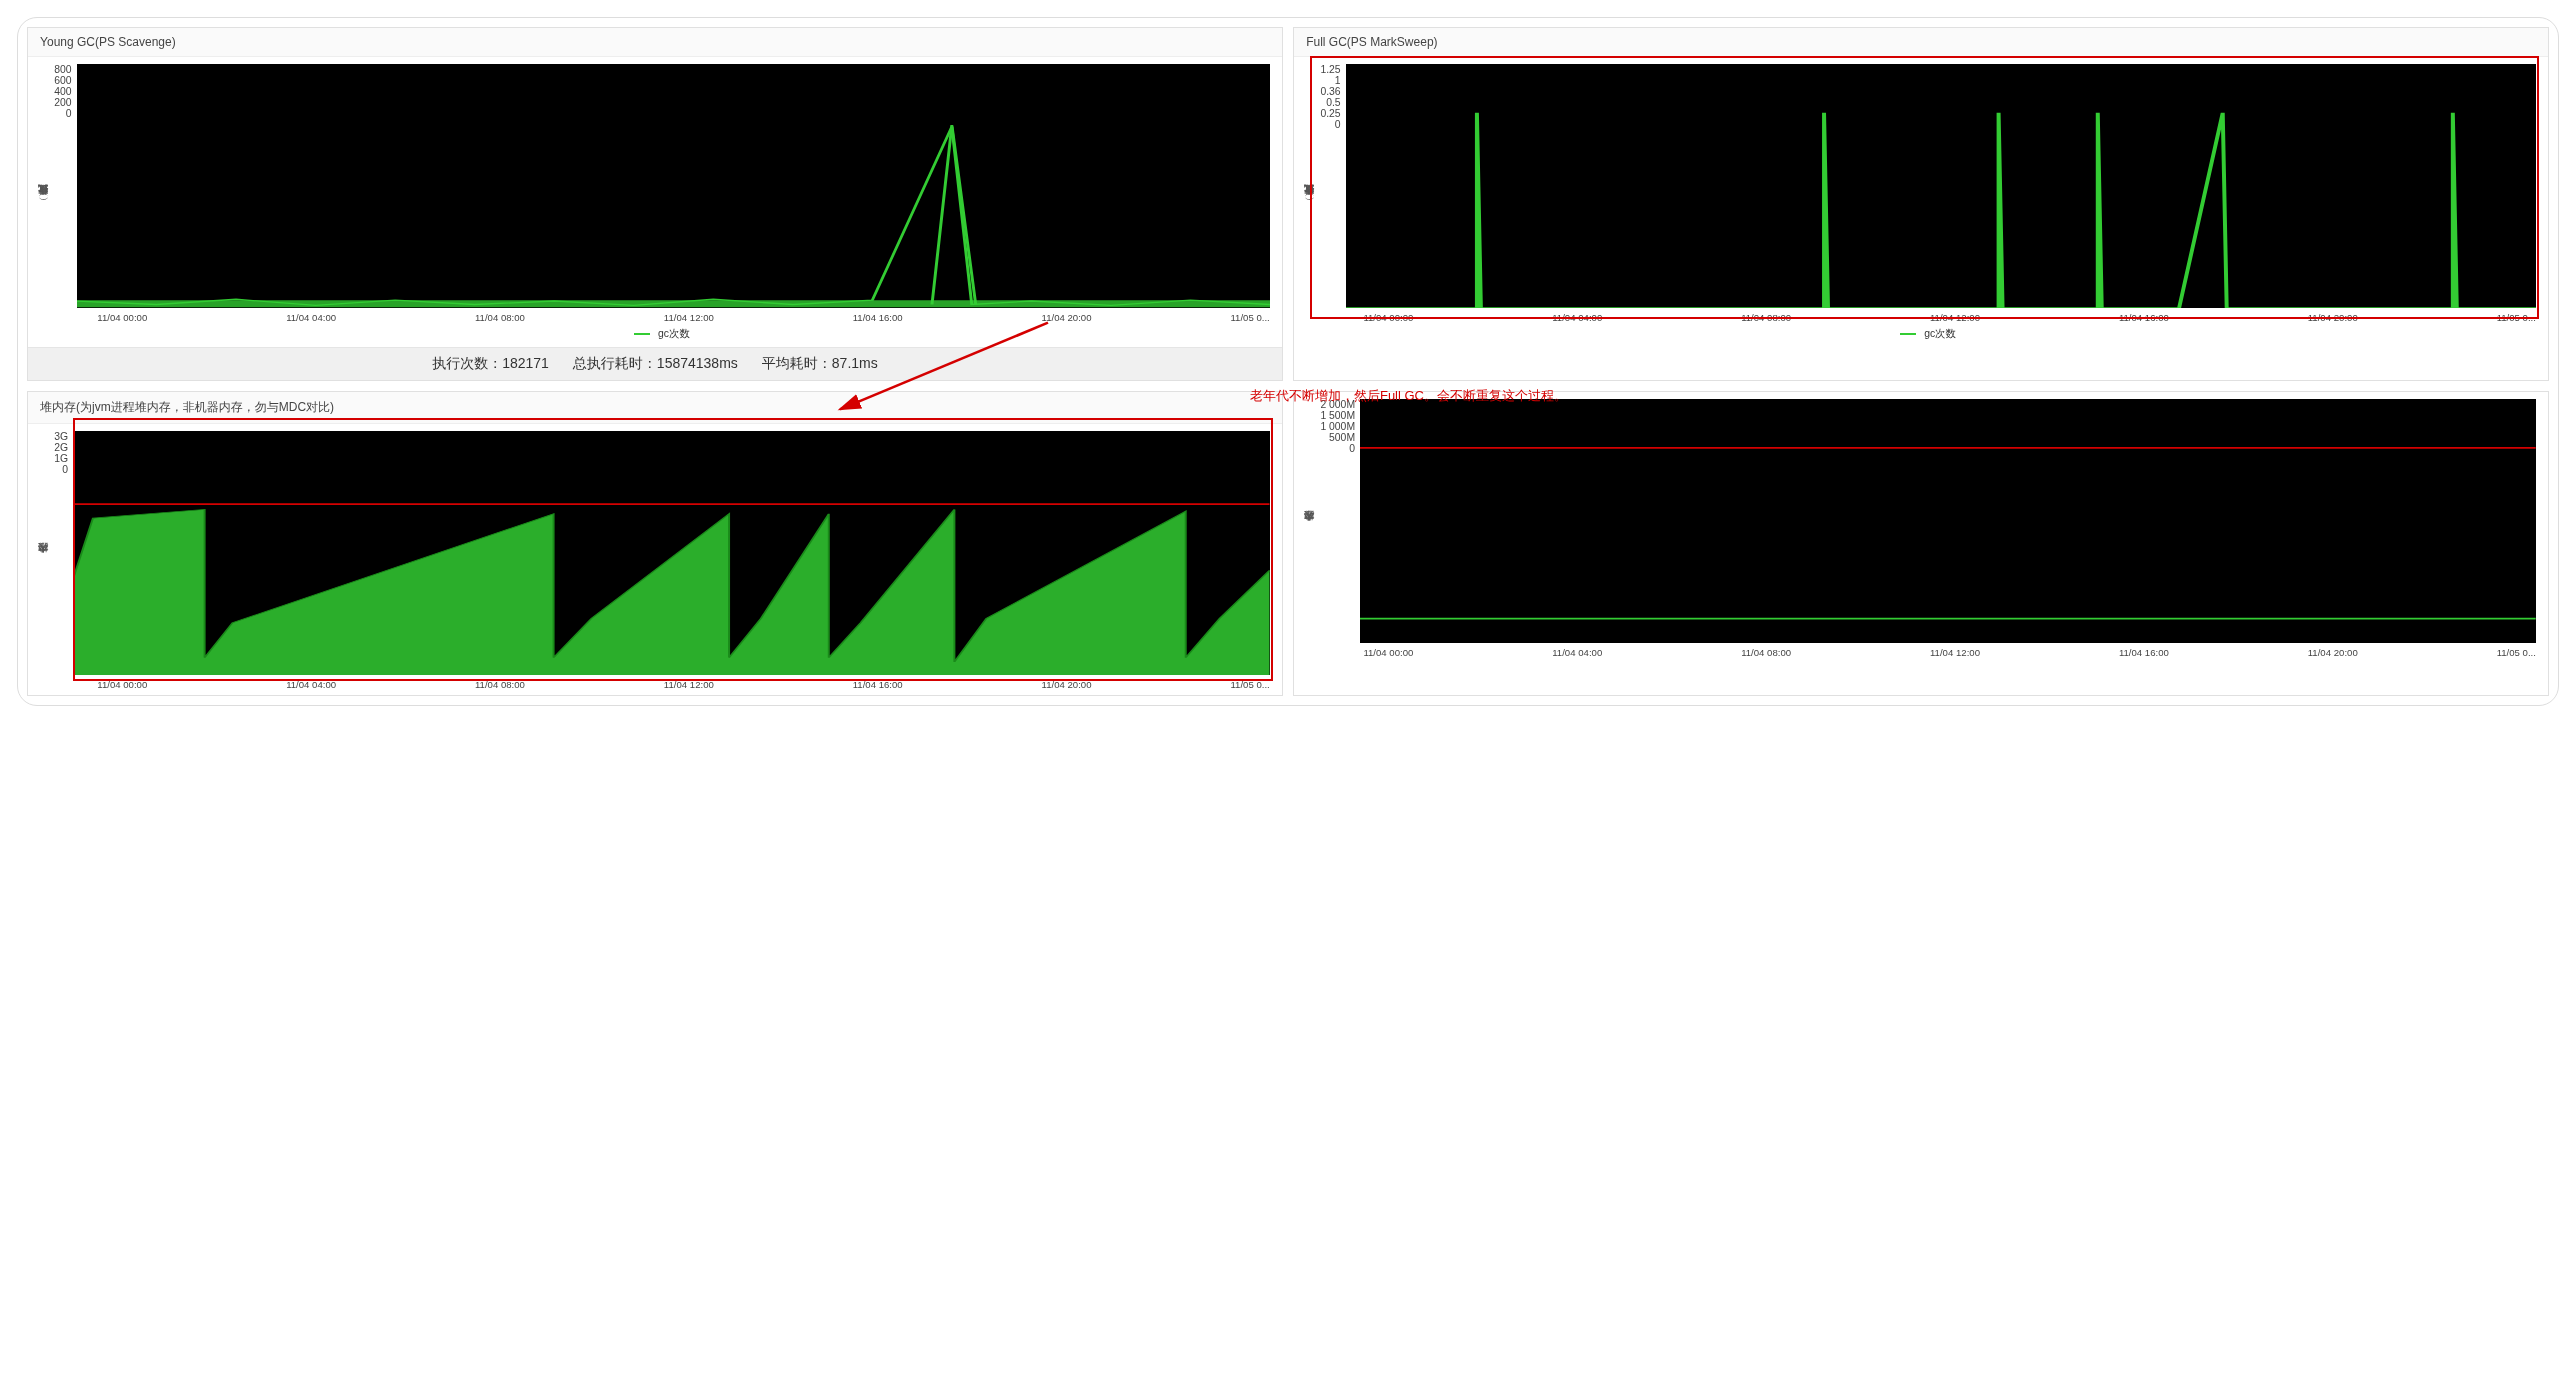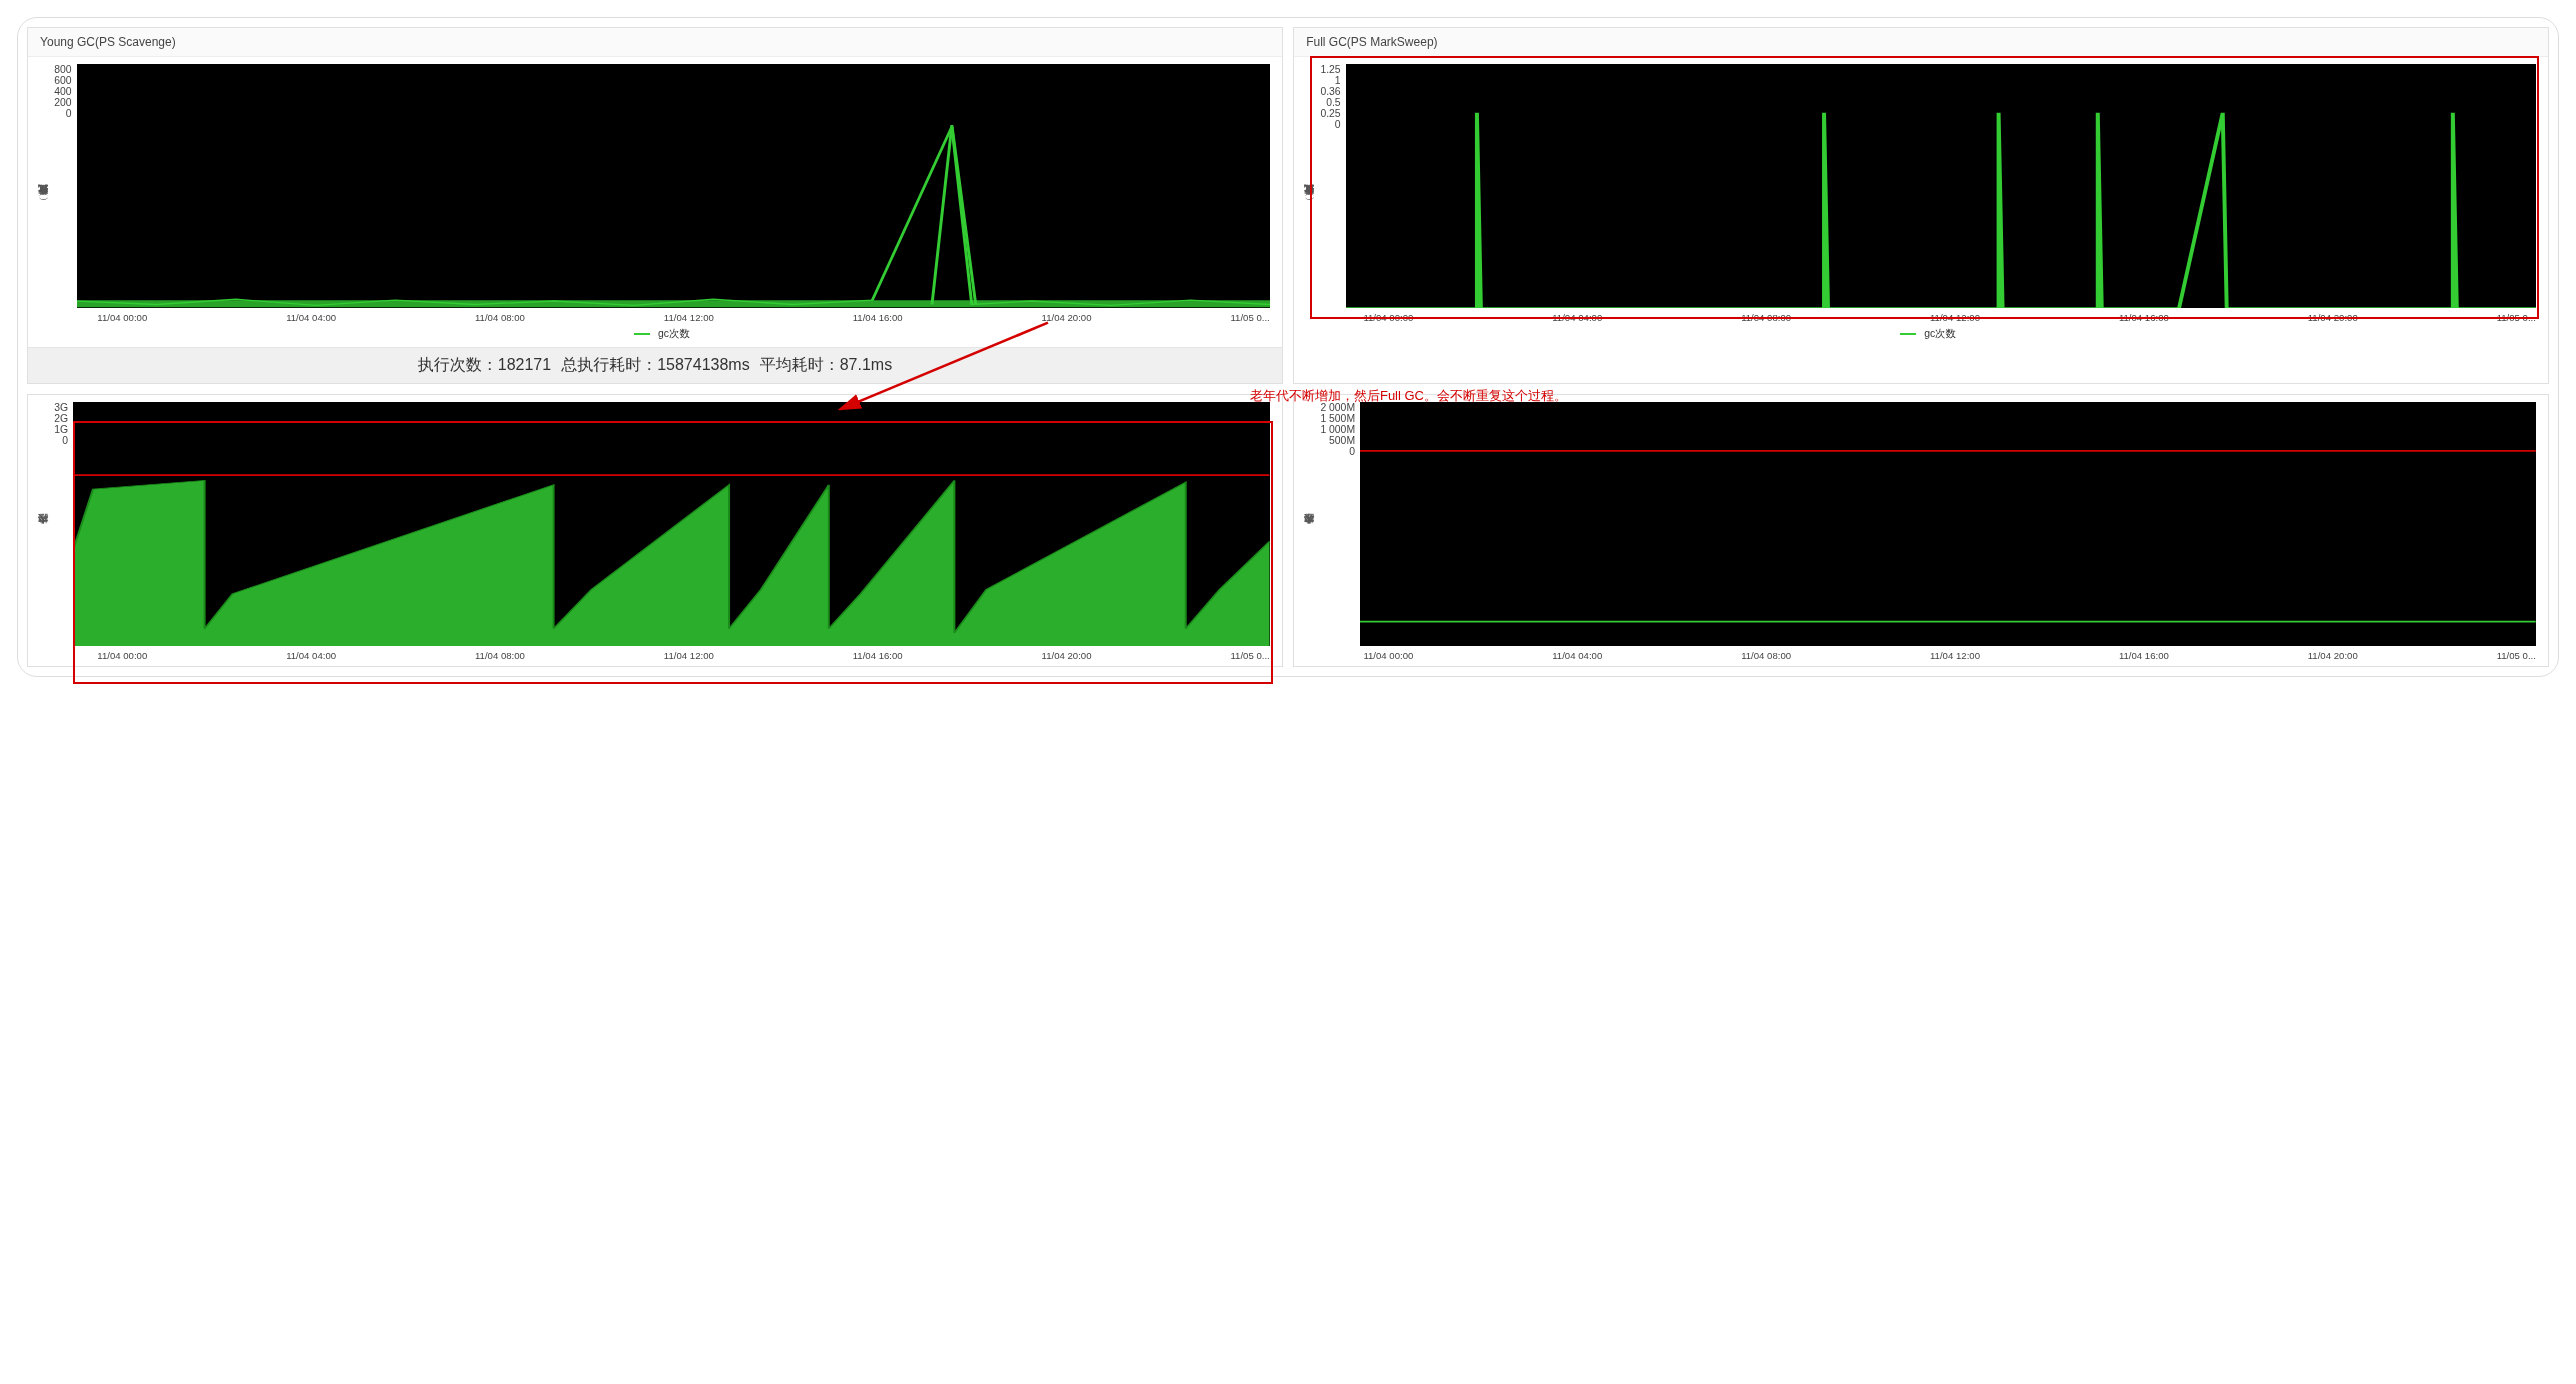--- a/index.html
+++ b/index.html
@@ -91,25 +91,25 @@
     display: inline-block;
     width: 15.7px;
     height: 2.6px;
     background: #33cc33;
     vertical-align: middle;
     margin-right: 5.2px;
   }
   .stats {
     background: #f0f0f0;
     padding: 7px 12px;
-    font-size: 16px;
+    font-size: 14px;
     color: #333;
     display: flex;
     justify-content: center;
-    gap: 10px;
+    gap: 24px;
     border-top: 0.9px solid #e5e5e5;
   }
   .annotation {
     position: absolute;
     color: #d40000;
     font-size: 13px;
     font-weight: 500;
     z-index: 20;
     pointer-events: none;
   }
@@ -210,20 +210,21 @@
         <div class="legend">
           <span class="swatch"></span>
           <span>gc次数</span>
         </div>
       </div>
     </div>
   </div>
 
   <div class="panel">
     <div class="redbox" style="top:26px;left:45px;right:8.7px;height:263px;"></div>
+    <div class="panel-title">堆内存(为jvm进程堆内存，非机器内存，勿与MDC对比)</div>
     <div class="chart-wrap">
       <div class="ylabel">堆内存大小</div>
       <div class="chart-body">
         <div class="plot-row">
           <div class="yaxis">
             <span>3G</span>
               <span>2G</span>
             <span>1G</span>
               <span>0</span>
           </div>

